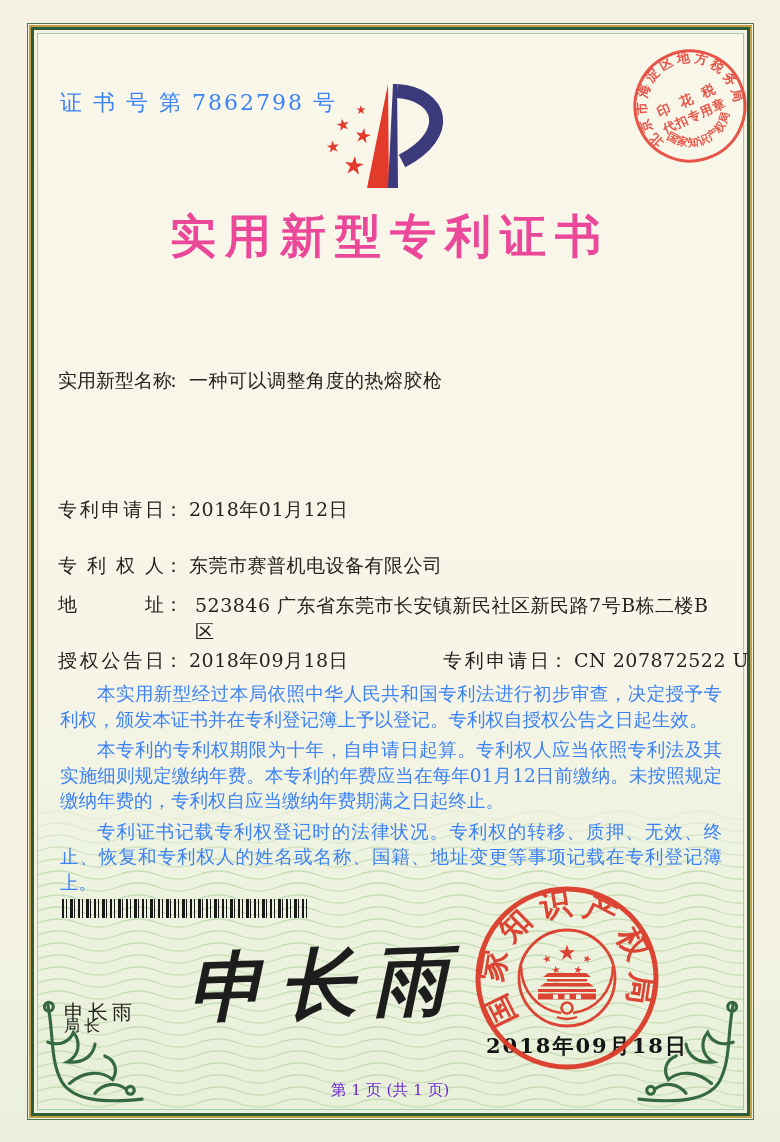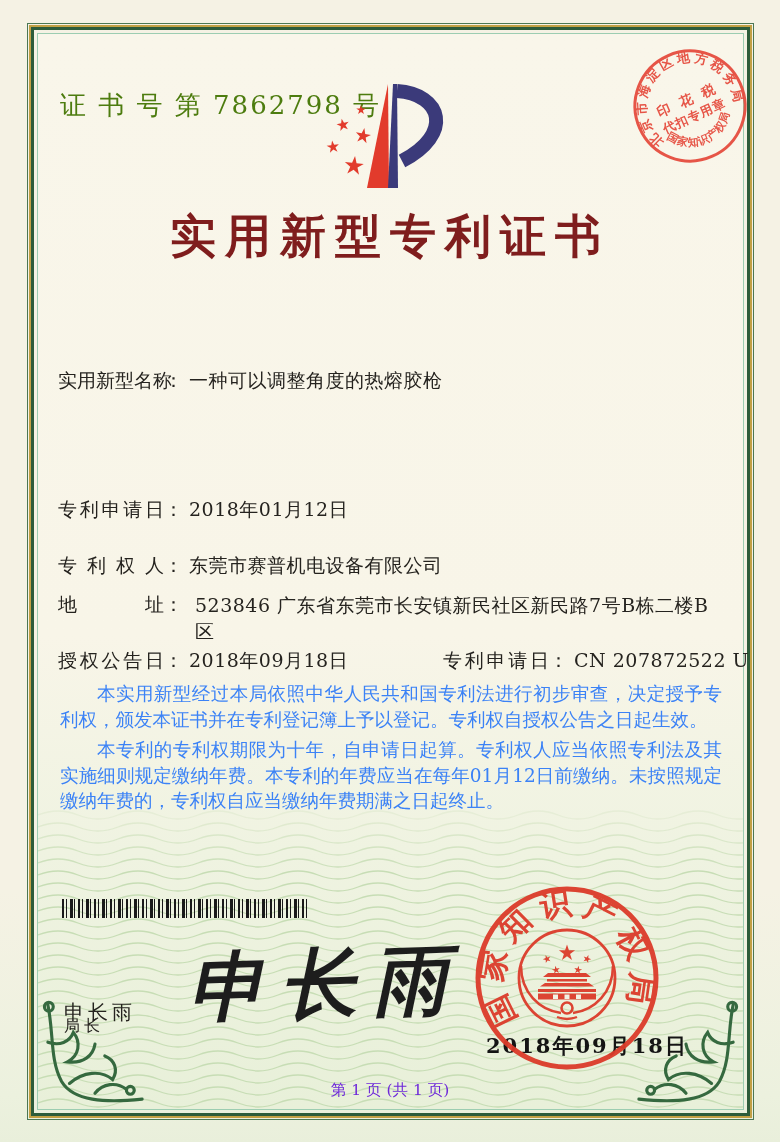--- a/index.html
+++ b/index.html
@@ -14,24 +14,24 @@
   .l2{position:absolute;inset:1px;border:2px solid #c2a044;}
   .l3{position:absolute;inset:0;border:3px solid #2d5c3a;}
   .l4{position:absolute;inset:3px;border:1px solid #9ccdb1;overflow:hidden;
       background:linear-gradient(180deg,#f9f6ea 0%,#f8f5e8 56%,#eff3e1 76%,#e8f0d9 100%);}
   .waves{position:absolute;left:0;right:0;bottom:0;height:300px;}
   .flor{position:absolute;width:108px;height:108px;}
   .fl-left{left:2px;bottom:2px;}
   .fl-right{right:2px;bottom:2px;transform:scaleX(-1);}
   
   .content{position:absolute;inset:0;z-index:3;}
-  .cert-no{position:absolute;left:60px;top:88px;font-size:26px;letter-spacing:2px;color:#4d7c0f;}
+  .cert-no{position:absolute;left:60px;top:88px;font-size:22px;letter-spacing:2px;color:#3b82f6;}
   .logo{position:absolute;left:290px;top:76px;width:190px;height:126px;}
   .title{position:absolute;left:0;right:0;top:206px;text-align:center;
-         font-size:46px;font-weight:700;letter-spacing:9px;color:#7f1d1d;}
+         font-size:46px;font-weight:700;letter-spacing:9px;color:#ec4899;}
   .row{position:absolute;left:58px;font-size:19px;white-space:nowrap;}
   .lbl{display:inline-block;width:106px;text-align:justify;text-align-last:justify;vertical-align:top;}
   .val{margin-left:6px;letter-spacing:0.5px;}
   .row-flex{display:flex;white-space:normal;}
   .row-flex .val{width:516px;line-height:26px;margin-left:12px;}
   .r-name{top:326px;margin-top:42px;}  .r-inv{top:383px;}  .r-pno{top:440px;}
   .r-fil{top:497px;}   .r-pat{top:553px;}  .r-adr{top:592px;}
   .r-gd{top:648px;}    .r-gn{top:648px;left:443px;}
   .paras{position:absolute;left:60px;top:681px;width:662px;font-size:18.5px;
          line-height:25.5px;text-align:justify;color:#3b82f6;}
@@ -158,20 +158,21 @@
   <div class="row r-gd">
     <span class="lbl">授权公告日</span><span>：</span><span class="val">2018年09月18日</span>
   </div>
   <div class="row r-gn">
     <span class="lbl">专利申请日</span><span>：</span><span class="val">CN 207872522 U</span>
   </div>
 
   <div class="paras">
     <p>本实用新型经过本局依照中华人民共和国专利法进行初步审查，决定授予专利权，颁发本证书并在专利登记簿上予以登记。专利权自授权公告之日起生效。</p>
     <p>本专利的专利权期限为十年，自申请日起算。专利权人应当依照专利法及其实施细则规定缴纳年费。本专利的年费应当在每年01月12日前缴纳。未按照规定缴纳年费的，专利权自应当缴纳年费期满之日起终止。</p>
+    <p>专利证书记载专利权登记时的法律状况。专利权的转移、质押、无效、终止、恢复和专利权人的姓名或名称、国籍、地址变更等事项记载在专利登记簿上。</p>
   </div>
 
   <div class="barcode"></div>
 
   <div class="role">局长</div>
   <div class="signer">申长雨</div>
   <div class="script">申长雨</div>
 
   <div class="seal-date">2018年09月18日</div>
 

